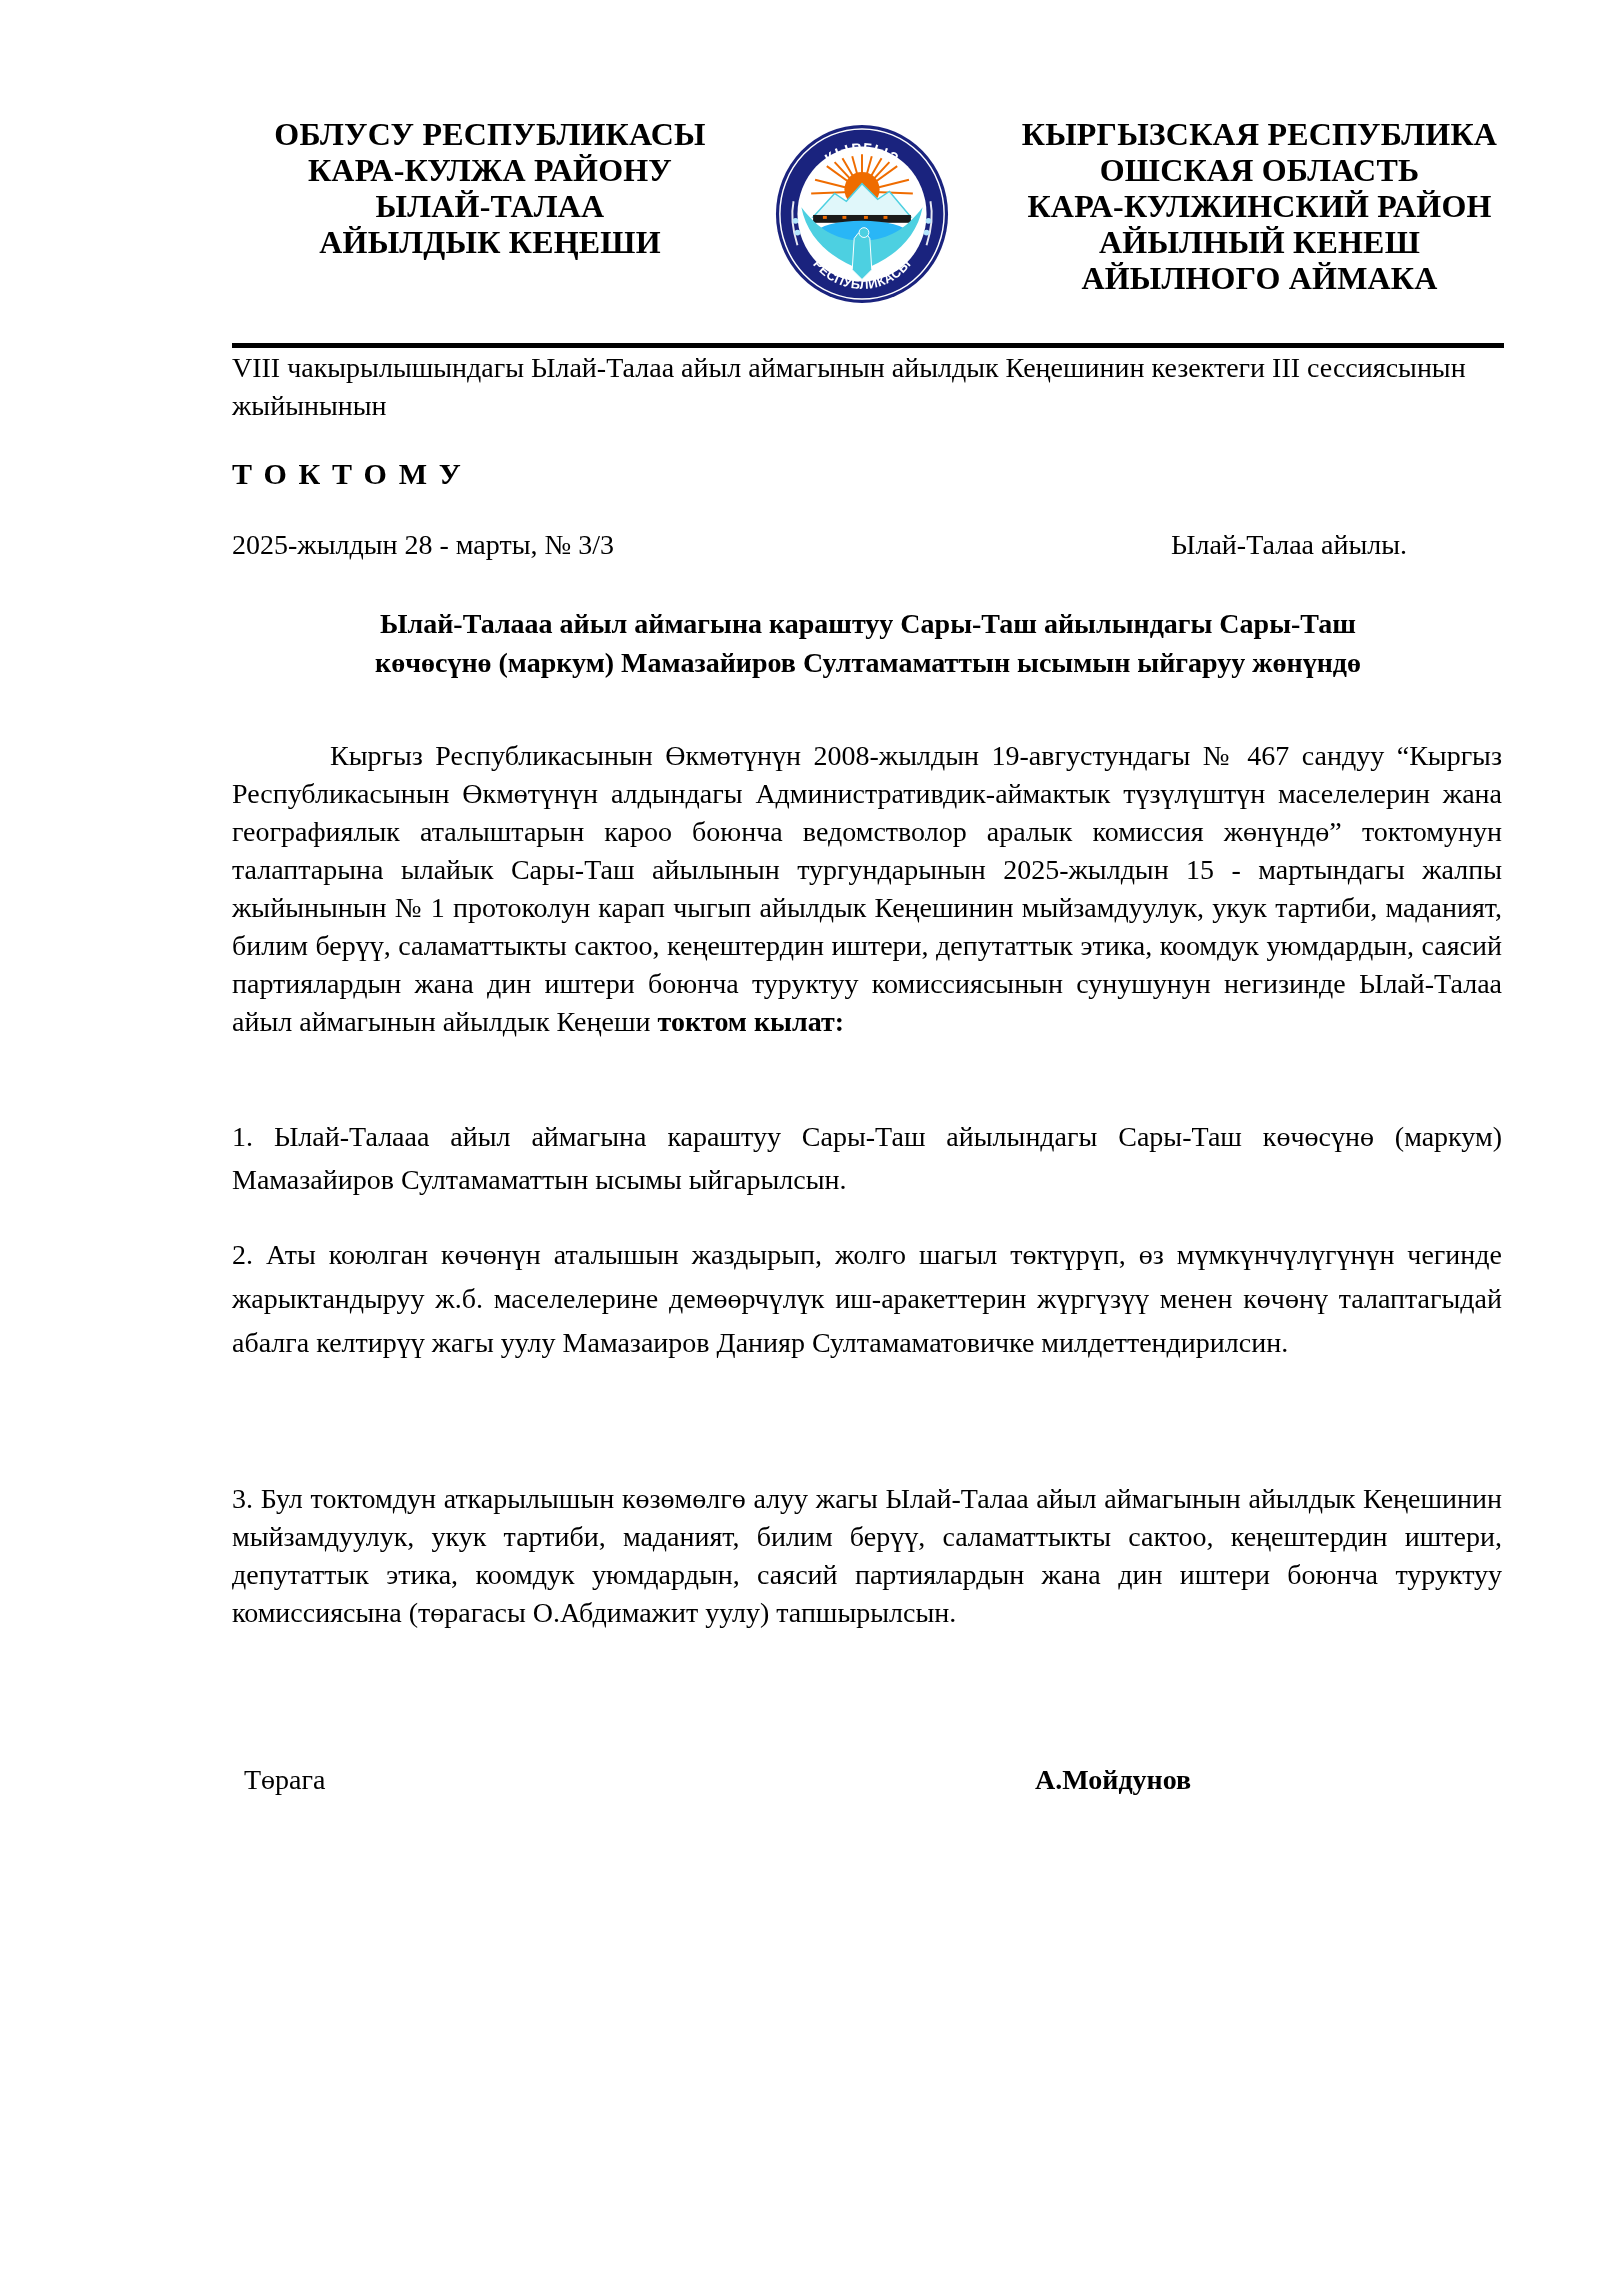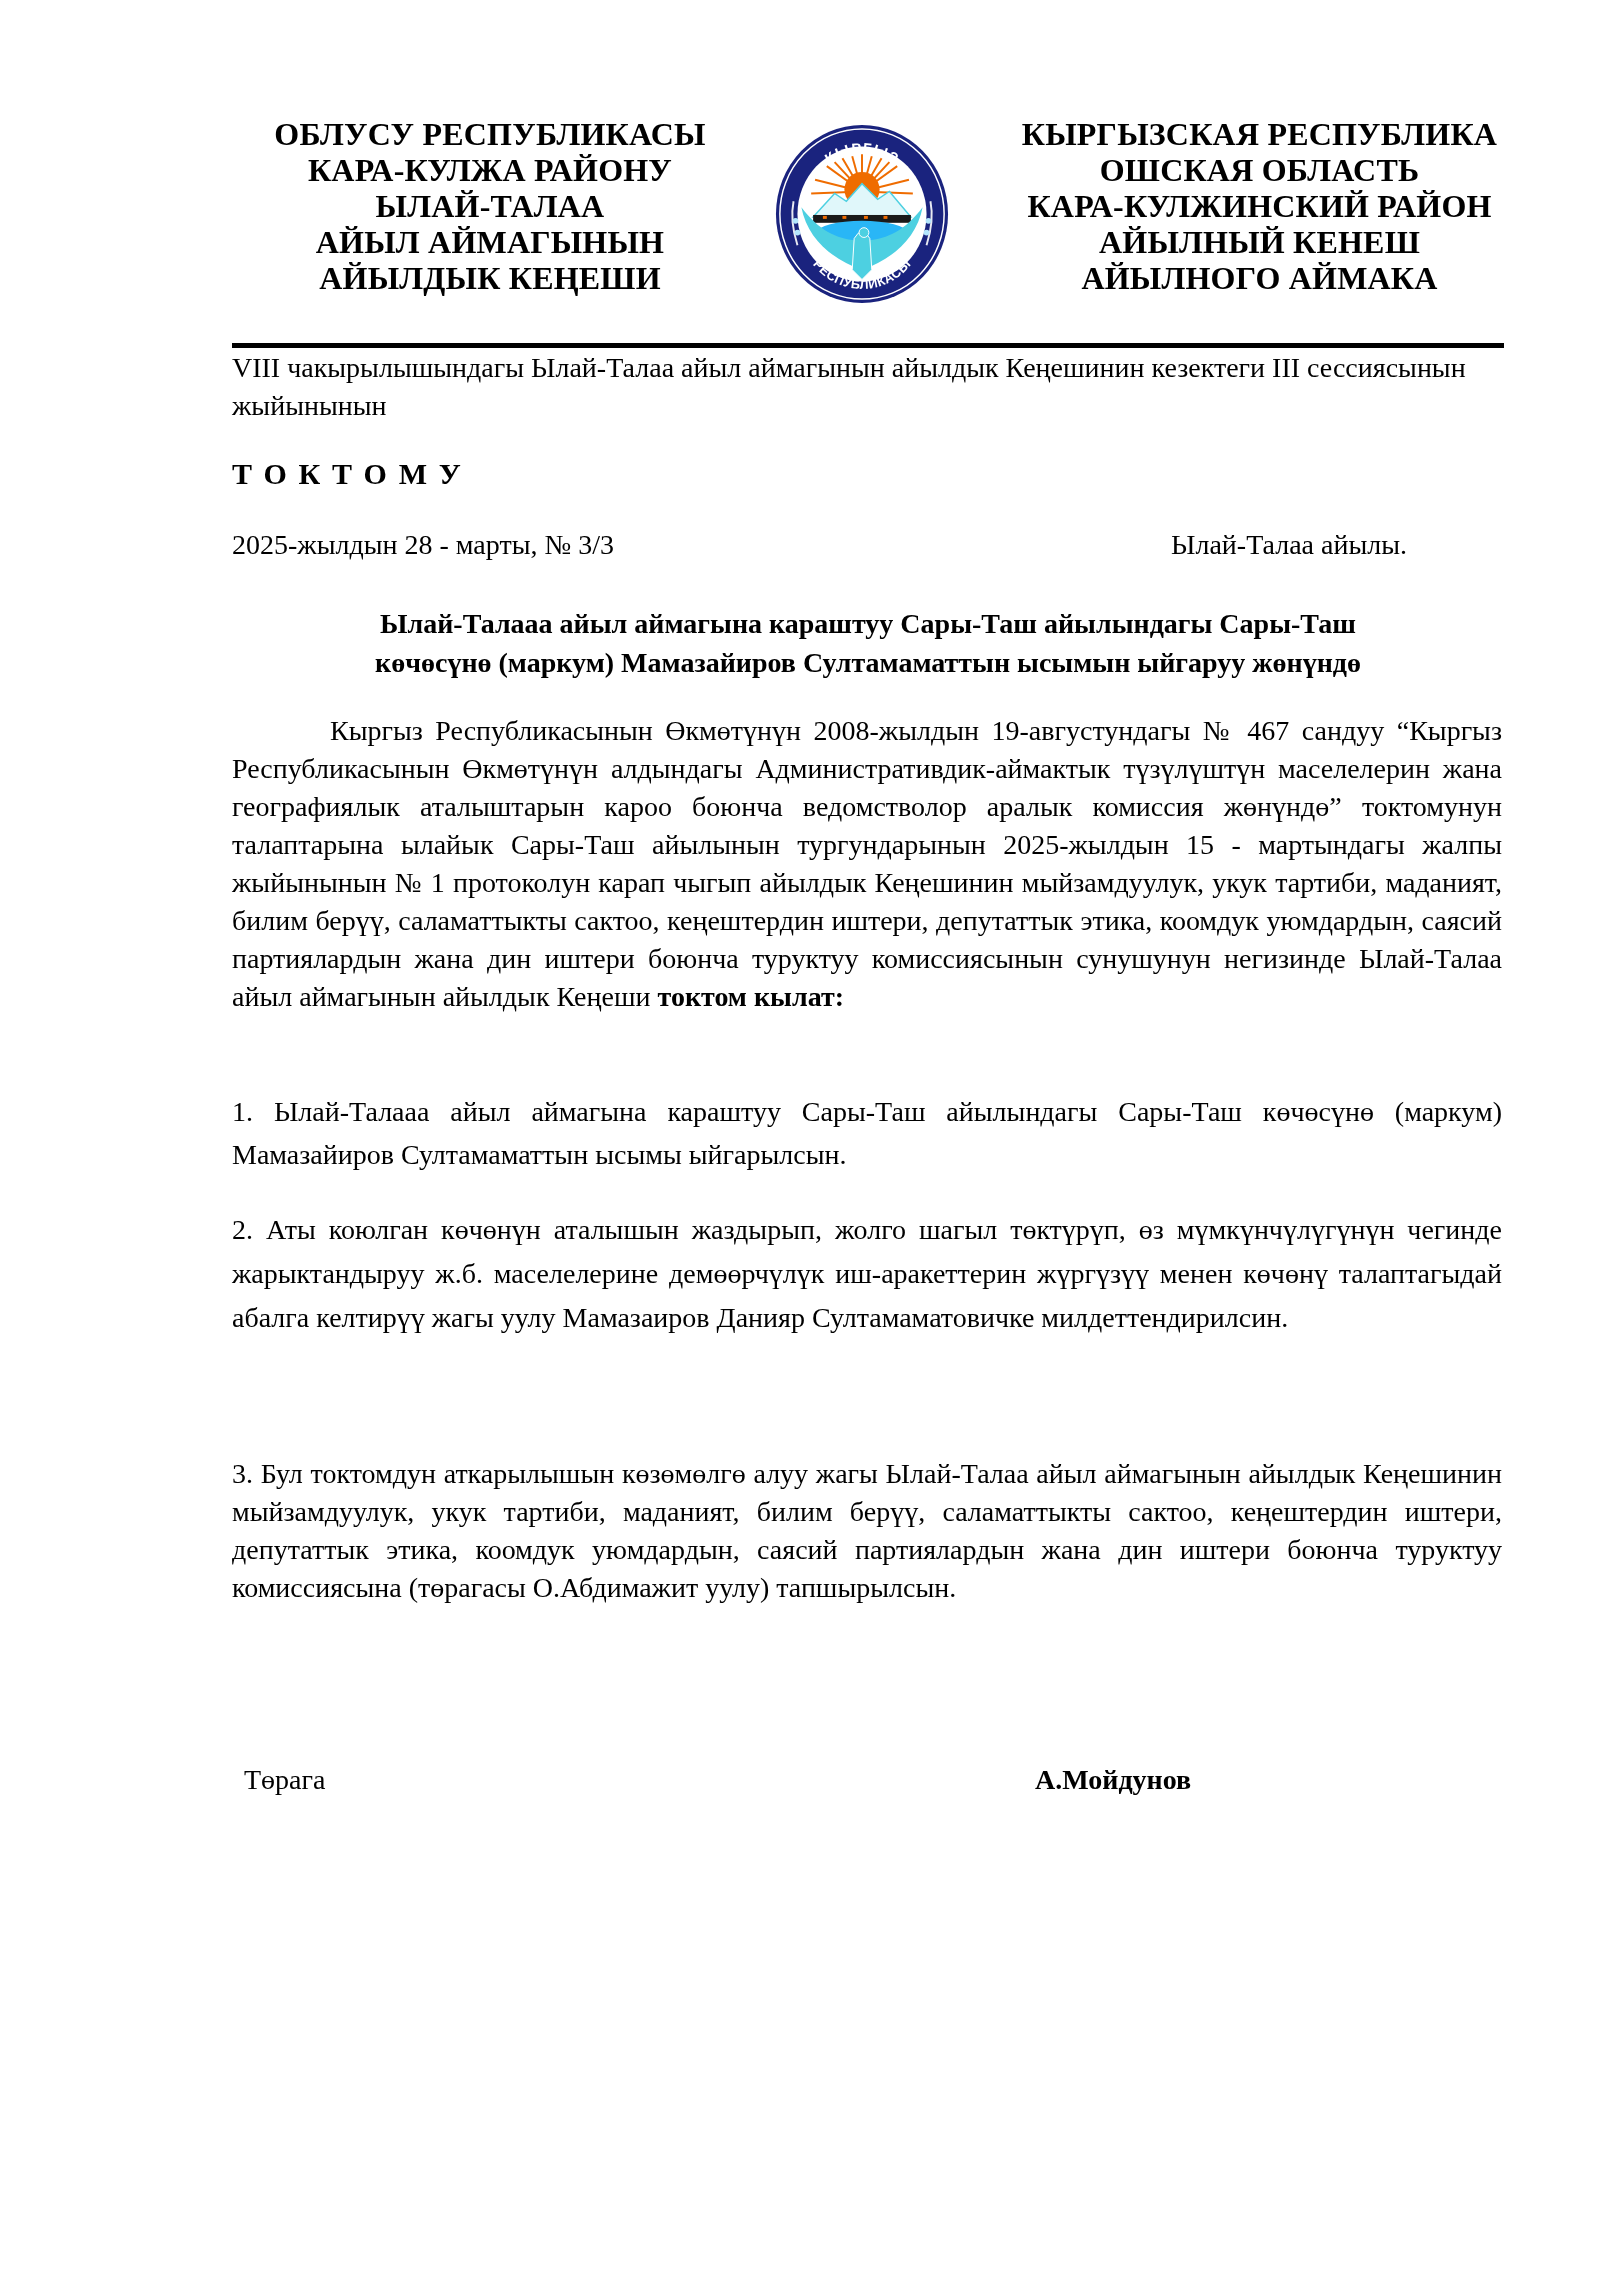--- a/index.html
+++ b/index.html
@@ -30,38 +30,37 @@
     .dateline { position: absolute; left: 232px; top: 529px; font-size: 28px; }
     .placeline { position: absolute; left: 1171px; top: 529px; font-size: 28px; }
 
     .subject {
       position: absolute; left: 232px; top: 604px; width: 1272px; text-align: center;
       font-weight: bold; font-size: 28px; line-height: 39px;
     }
 
     .para {
       position: absolute; left: 232px; width: 1270px; text-align: justify;
-      font-size: 28px; line-height: 38px;
+      font-size: 28px; line-height: 38px; margin-top: 25px;
     }
     .p-intro { top: 712px; text-indent: 98px; }
     .p1 { top: 1090px; line-height: 43px; }
     .p2 { top: 1208px; line-height: 44px; }
     .p3 { top: 1455px; line-height: 38px; }
 
     .sig-label { position: absolute; left: 232px; top: 1764px; font-weight: normal; font-size: 28px; margin-left: 12px; }
     .sig-name { position: absolute; left: 1035px; top: 1764px; font-weight: bold; font-size: 28px; }
   </style>
 </head>
 <body>
 
 <div class="hdr-col hdr-left">
   <span class="hdr-line">ОБЛУСУ РЕСПУБЛИКАСЫ</span>
   <span class="hdr-line">КАРА-КУЛЖА РАЙОНУ</span>
   <span class="hdr-line">ЫЛАЙ-ТАЛАА</span>
-  <span class="hdr-line">АЙЫЛ АЙМАГЫНЫН</span>
   <span class="hdr-line">АЙЫЛДЫК КЕҢЕШИ</span>
 </div>
 
 <div class="emblem">
   <svg width="176" height="182" viewBox="0 0 180 186" xmlns="http://www.w3.org/2000/svg">
     <defs>
       <path id="arcTop" d="M 35 78 A 56 58 0 0 1 145 78"></path>
       <path id="arcBot" d="M 28 120 A 64 66 0 0 0 152 120"></path>
     </defs>
     <ellipse cx="90" cy="93" rx="88" ry="91" fill="#1a237e"></ellipse>

